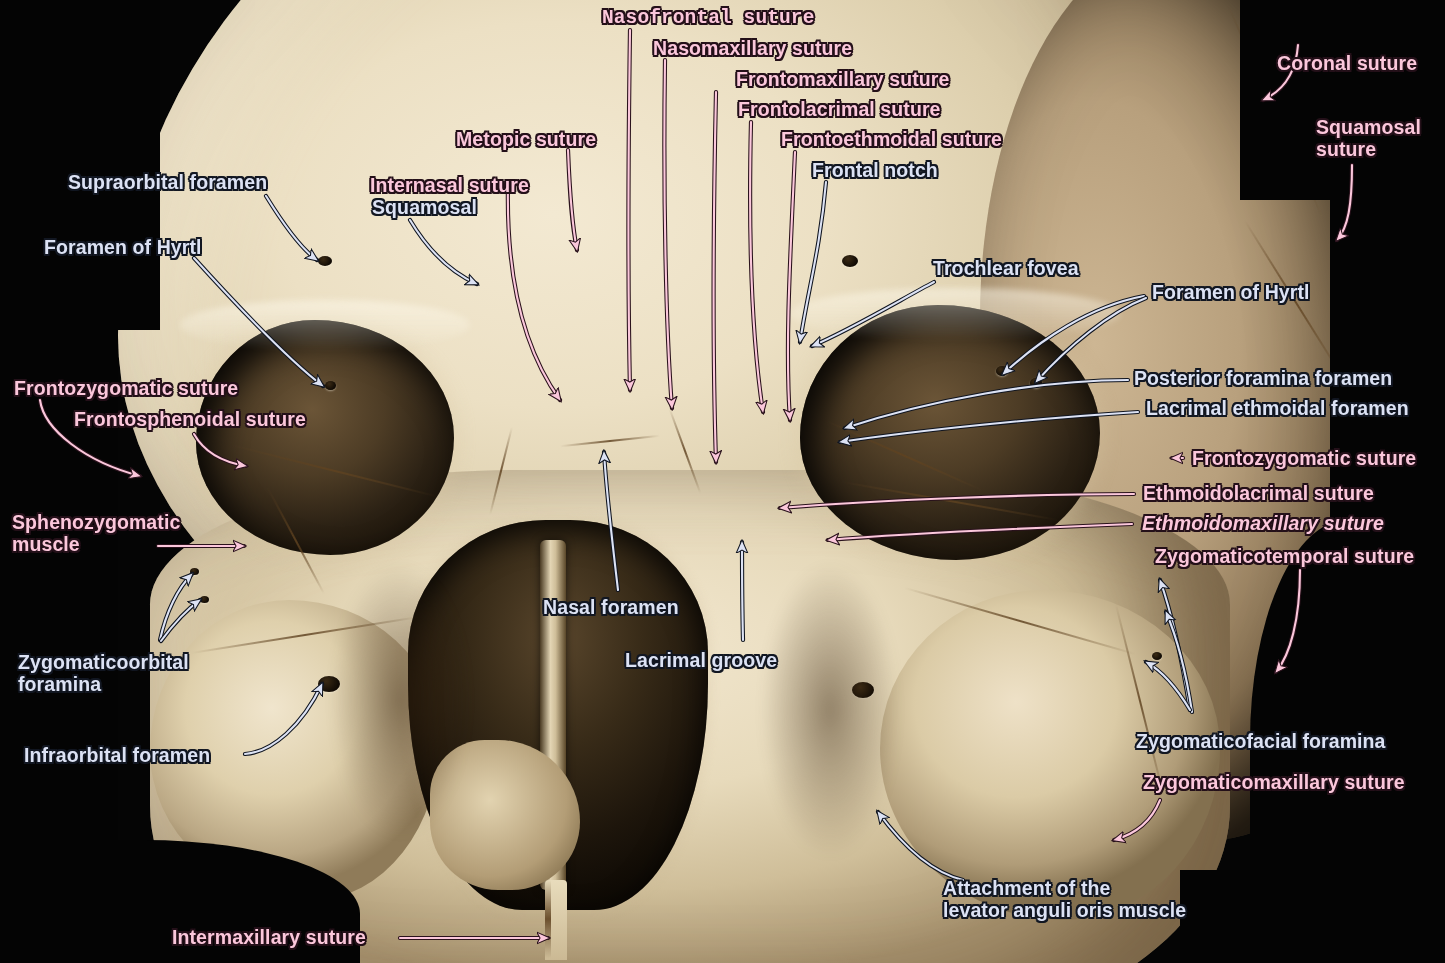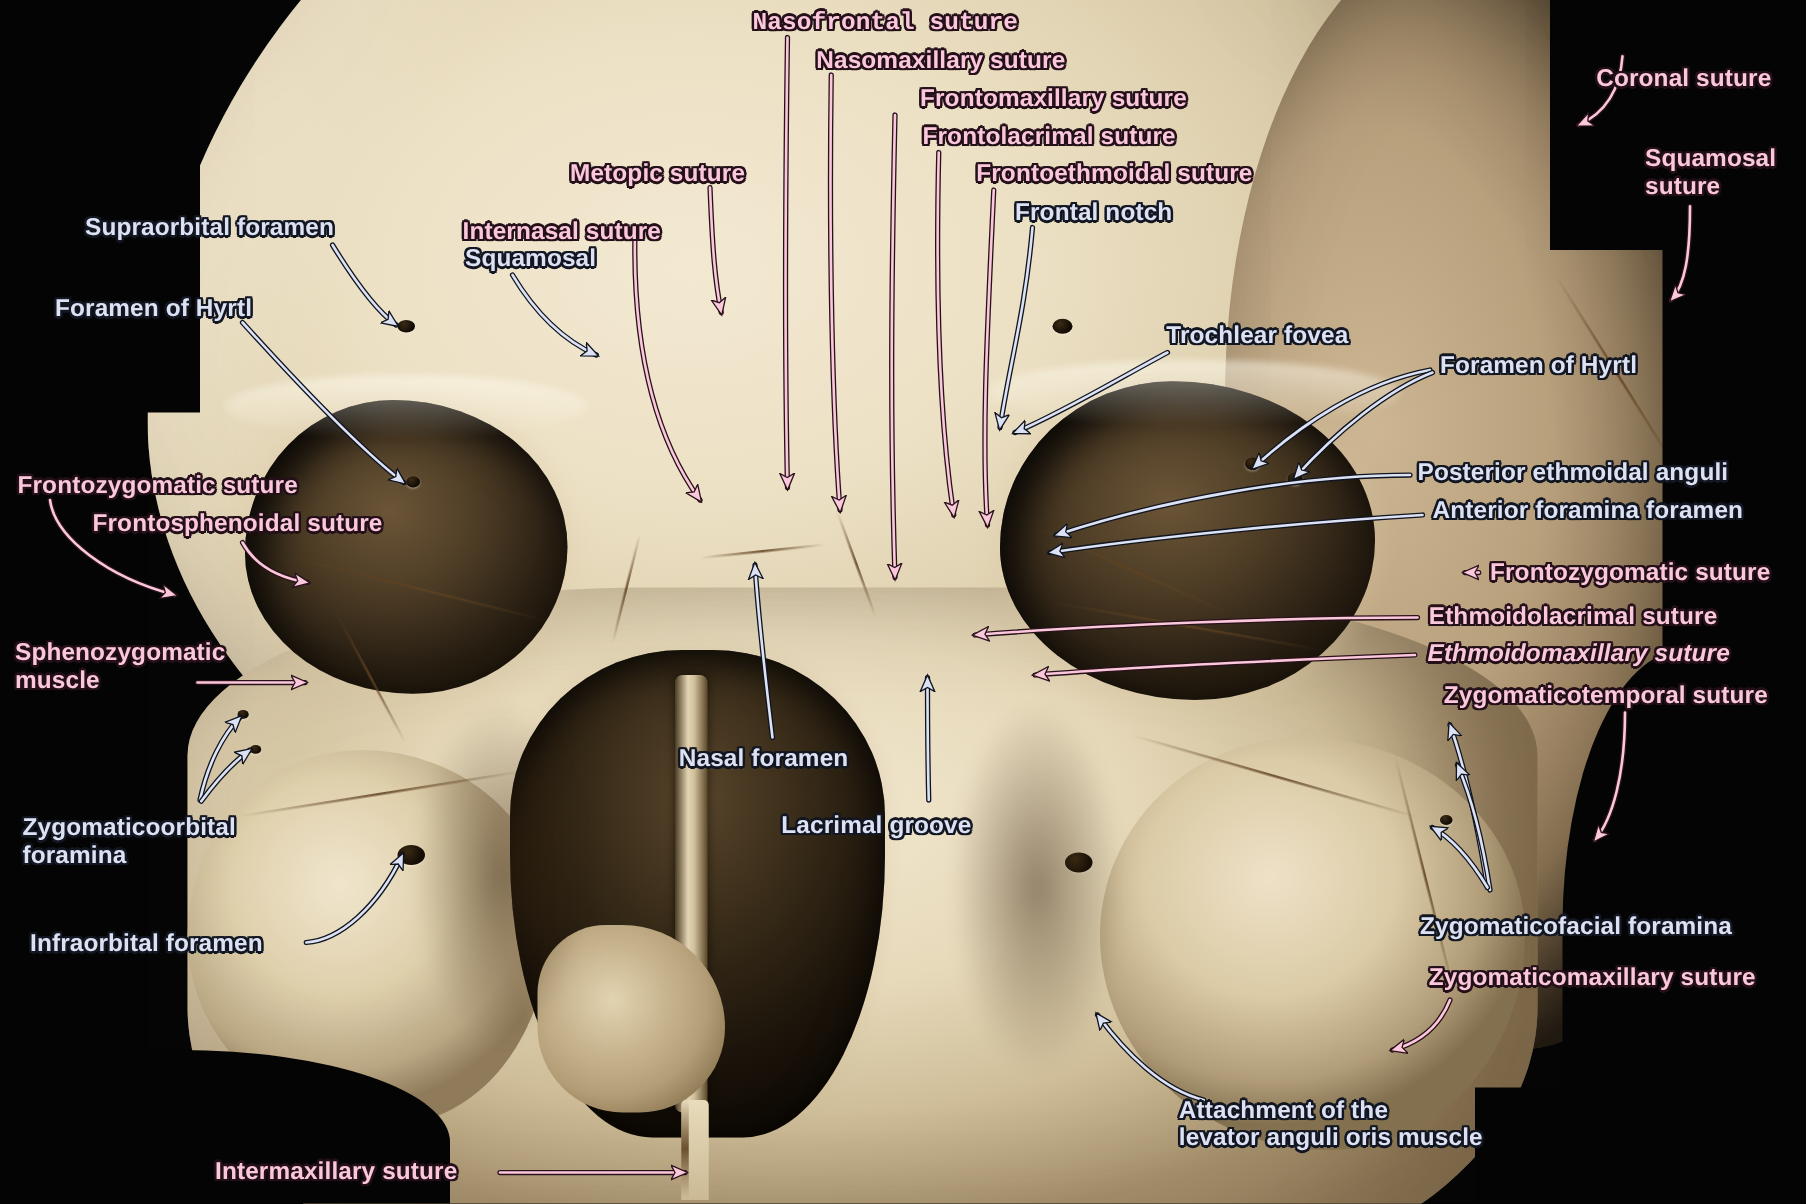--- a/index.html
+++ b/index.html
@@ -299,22 +299,22 @@
         <div class="lbl pink" style="left: 456px; top: 129px;">Metopic suture</div>
         <div class="lbl pink" style="left: 370px; top: 161px; margin-top: 14px;">Internasal suture</div>
         <div class="lbl blue" style="left: 372px; top: 197px;">Squamosal</div>
         <div class="lbl pink" style="left: 1277px; top: 21px; margin-top: 32px;">Coronal suture</div>
         <div class="lbl pink" style="left: 1316px; top: 117px;">Squamosal
 suture</div>
         <div class="lbl blue" style="left: 68px; top: 172px;">Supraorbital foramen</div>
         <div class="lbl blue" style="left: 44px; top: 237px;">Foramen of Hyrtl</div>
         <div class="lbl blue" style="left: 933px; top: 258px;">Trochlear fovea</div>
         <div class="lbl blue" style="left: 1152px; top: 282px;">Foramen of Hyrtl</div>
-        <div class="lbl blue" style="left: 1134px; top: 368px;">Posterior ethmoidal anguli</div>
-        <div class="lbl blue" style="left: 1146px; top: 398px;">Anterior foramina foramen</div>
+        <div class="lbl blue" style="left: 1134px; top: 368px;">Posterior foramina foramen</div>
+        <div class="lbl blue" style="left: 1146px; top: 398px;">Lacrimal ethmoidal foramen</div>
         <div class="lbl pink" style="left: 1192px; top: 448px;">Frontozygomatic suture</div>
         <div class="lbl pink" style="left: 1143px; top: 483px;">Ethmoidolacrimal suture</div>
         <div class="lbl pink" style="left: 1142px; top: 513px; font-style: italic;">Ethmoidomaxillary suture</div>
         <div class="lbl pink" style="left: 1155px; top: 546px;">Zygomaticotemporal suture</div>
         <div class="lbl blue" style="left: 1136px; top: 731px;">Zygomaticofacial foramina</div>
         <div class="lbl pink" style="left: 1143px; top: 772px;">Zygomaticomaxillary suture</div>
         <div class="lbl pink" style="left: 14px; top: 378px;">Frontozygomatic suture</div>
         <div class="lbl pink" style="left: 74px; top: 409px;">Frontosphenoidal suture</div>
         <div class="lbl pink" style="left: 12px; top: 512px;">Sphenozygomatic
 muscle</div>

